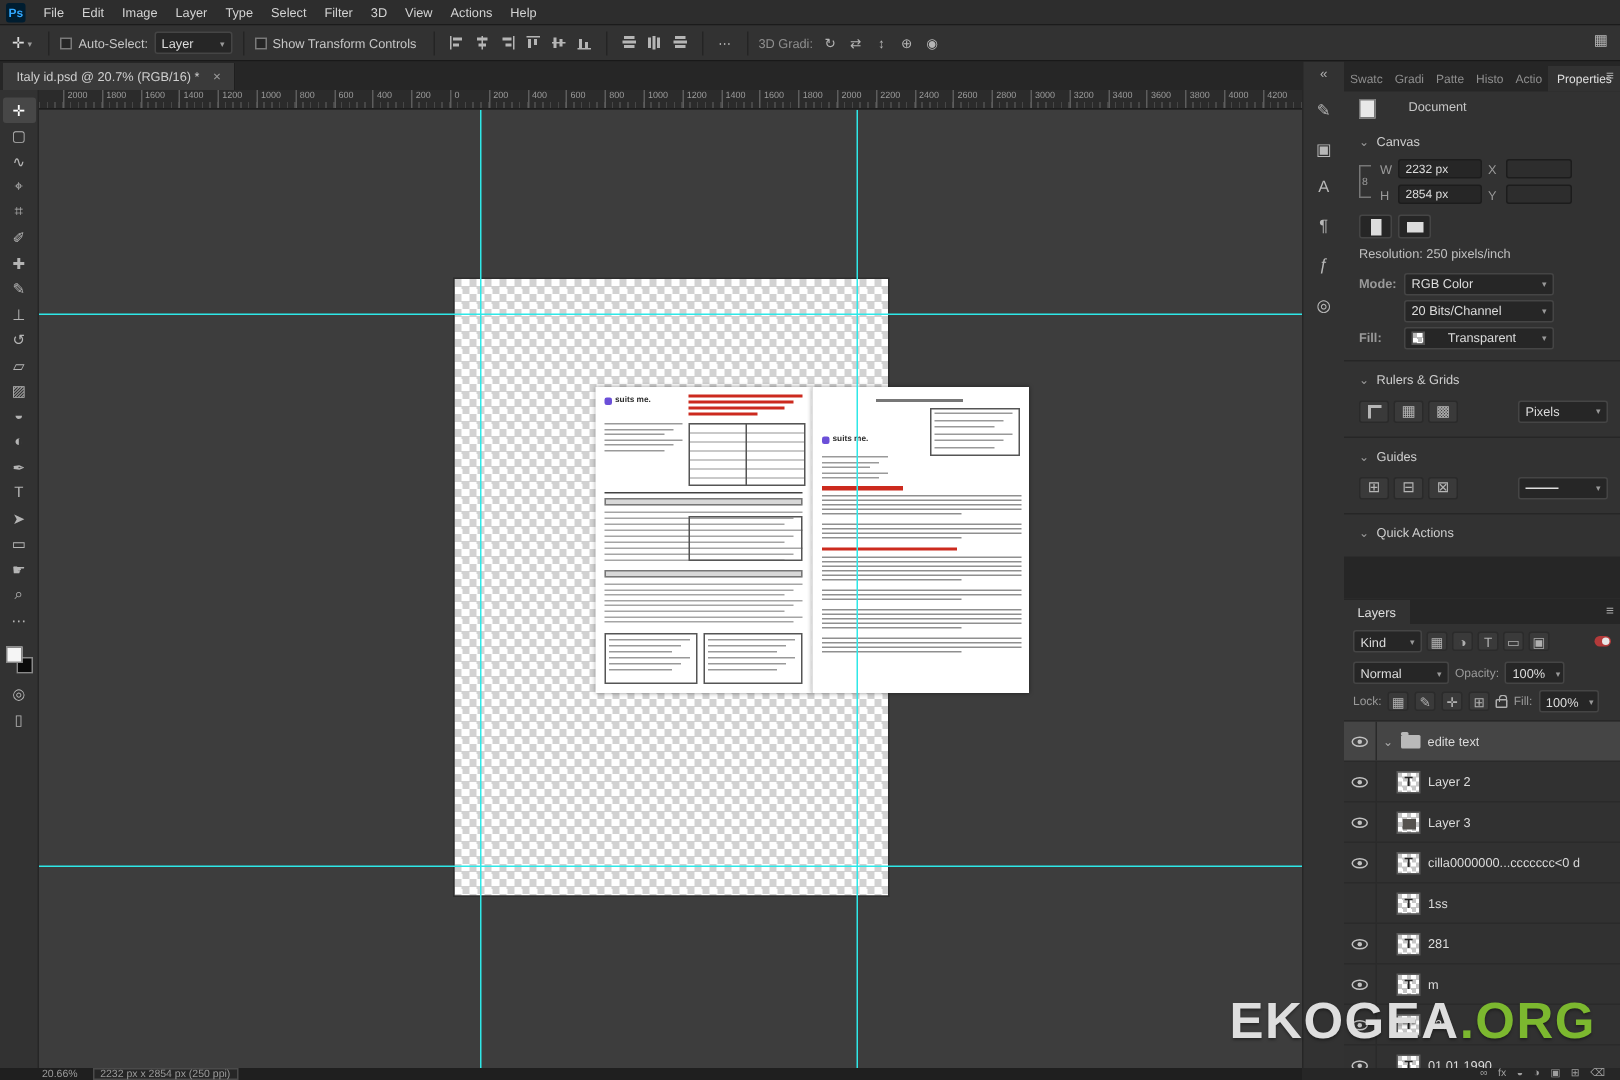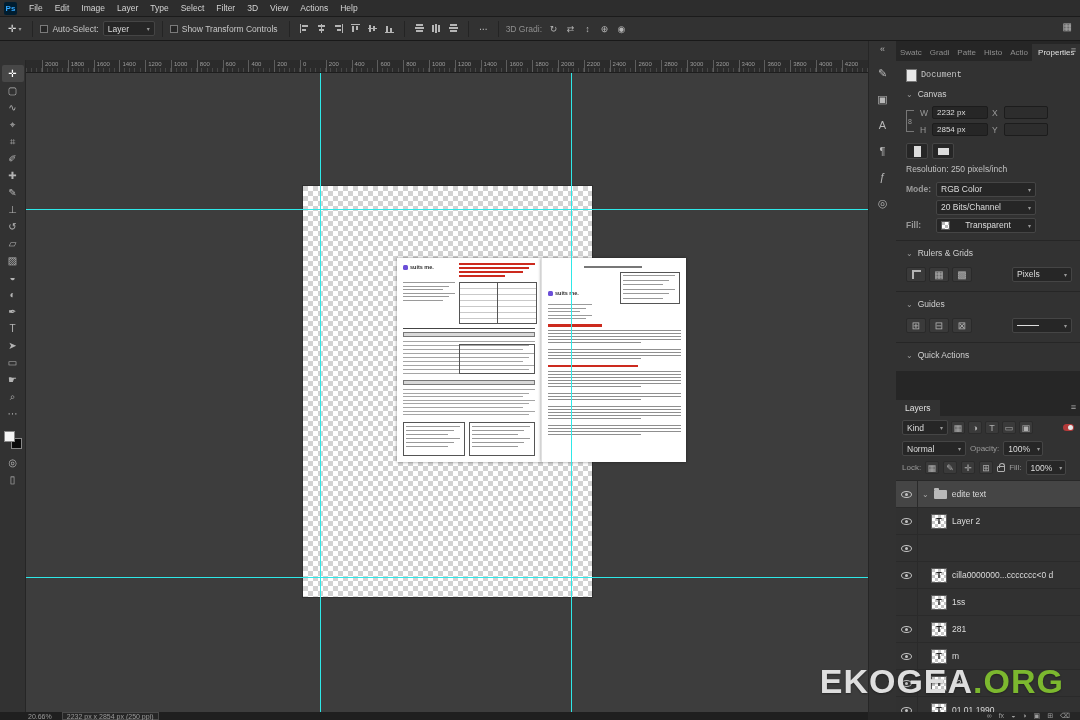--- a/index.html
+++ b/index.html
@@ -70,21 +70,21 @@
   .collapse{color:#b0b0b0;font-size:9px;margin-bottom:6px;}
   .strip-icon{width:20px;height:20px;margin:3px 0;display:flex;align-items:center;justify-content:center;color:#b8b8b8;font-size:11px;border-radius:2px;}
   
   .panels{position:absolute;left:896px;top:41px;width:184px;bottom:8px;background:#323232;display:flex;flex-direction:column;z-index:4;}
   .panel-tabs-row{height:20px;background:#262626;display:flex;align-items:flex-end;position:relative;flex:0 0 auto;}
   .panel-tabs{display:flex;align-items:flex-end;height:100%;}
   .ptab{font-size:8px;color:#8f8f8f;padding:4px 4px 4px;white-space:nowrap;overflow:hidden;}
   .ptab.active{background:#323232;color:#e0e0e0;padding:4px 6px;}
   .pmenu{position:absolute;right:4px;top:4px;color:#aaa;font-size:9px;}
   .props-body{padding:5px 8px 6px 10px;color:#c6c6c6;font-size:8.5px;flex:0 0 auto;}
-  .doc-row{display:flex;align-items:center;gap:4px;height:18px;margin-bottom:3px;font-family:Liberation Mono, monospace;}
+  .doc-row{display:flex;gap:22px;height:18px;margin-bottom:3px;}
   .doc-icon{width:11px;height:13px;background:#e8e8e8;border:1px solid #777;}
   .sec-head{display:flex;align-items:center;gap:5px;height:14px;color:#cfcfcf;margin:3px 0 3px;}
   .chev{color:#999;font-size:8px;}
   .fields{position:relative;padding-left:14px;}
   .chain{position:absolute;left:0;top:6px;width:8px;height:22px;border:1px solid #777;border-right:none;
     color:#999;font-size:7px;display:flex;align-items:center;justify-content:flex-start;padding-left:1px;background:transparent;}
   .frow{display:flex;align-items:center;gap:4px;height:17px;}
   .flabel{width:8px;color:#9a9a9a;}
   .field{background:#262626;border:1px solid #1c1c1c;border-radius:2px;height:13px;display:flex;align-items:center;
     padding:0 4px;color:#ddd;width:56px;font-size:8px;}
@@ -265,20 +265,26 @@
     <div class="icon-group" id="mode3d-icons">
         <span class="g3d">↻</span>
         <span class="g3d">⇄</span>
         <span class="g3d">↕</span>
         <span class="g3d">⊕</span>
         <span class="g3d">◉</span>
       </div>
     <span class="workspace-icon">▦</span>
   </div>
 
+  <div class="tabbar">
+    <div class="doc-tab">
+      <span>Italy id.psd @ 20.7% (RGB/16) *</span>
+      <span class="close">×</span>
+    </div>
+  </div>
 
   <div class="toolbar">
     <div id="tools" style="display:flex;flex-direction:column;align-items:center;">
         <div class="tool selected">✛</div>
         <div class="tool">▢</div>
         <div class="tool">∿</div>
         <div class="tool">⌖</div>
         <div class="tool">⌗</div>
         <div class="tool">✐</div>
         <div class="tool">✚</div>
@@ -642,20 +648,24 @@
             </div>
             <div class="layer-body" style="padding-left: 13px;">
               <span class="thumb">T</span>
               <span class="layer-name">Layer 2</span>
             </div>
           </div>
           <div class="layer-row">
             <div class="eye-cell">
               <span class="eye"></span>
             </div>
+            <div class="layer-body" style="padding-left: 13px;">
+              <span class="thumb img"></span>
+              <span class="layer-name">Layer 3</span>
+            </div>
           </div>
           <div class="layer-row">
             <div class="eye-cell">
               <span class="eye"></span>
             </div>
             <div class="layer-body" style="padding-left: 13px;">
               <span class="thumb">T</span>
               <span class="layer-name">cilla0000000...ccccccc&lt;0 d</span>
             </div>
           </div>

